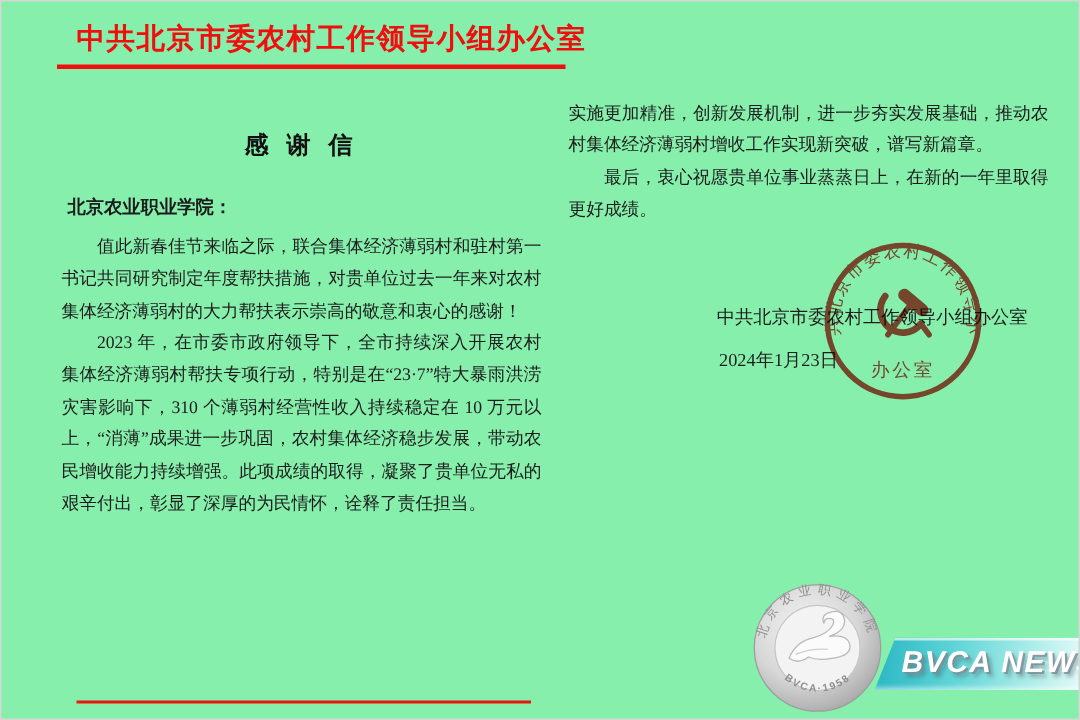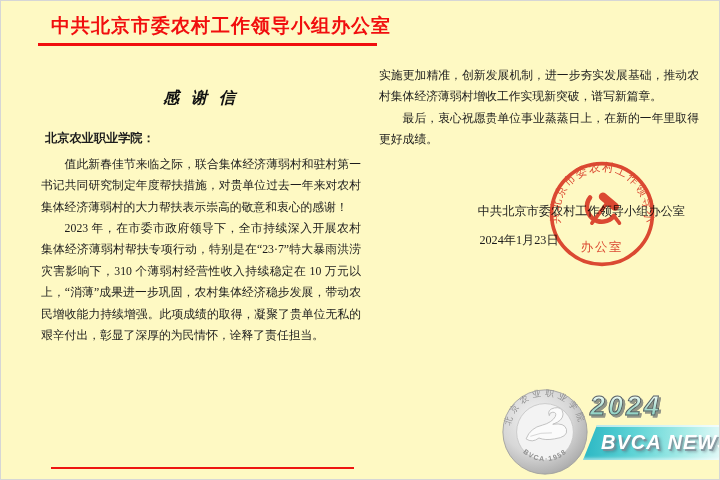--- a/index.html
+++ b/index.html
@@ -1,37 +1,37 @@
 <!DOCTYPE html>
 <html><head>
 <meta charset="utf-8">
 <style>
   html,body{margin:0;padding:0;background:#ffffff;}
   .page{
-    position:relative; width:720px; height:480px; background:#fef9c3;
+    position:relative; width:720px; height:480px; background:#86efac;
     border:1px solid #d6d6d6; box-sizing:border-box; overflow:hidden;
     font-family:"Liberation Serif","DejaVu Serif",serif; color:#1c1c1c;
   }
   
   .masthead-title{
     position:absolute; left:50px; top:12px; margin:0;
     font-size:19px; font-weight:bold; letter-spacing:1px;
     color:#f10e0e; white-space:nowrap;
   }
   .masthead-rule{
     position:absolute; left:37px; top:42px; width:339px; height:3px;
     background:#f10e0e;
   }
   
   .col{position:absolute; width:320px; font-size:11.8px; line-height:21.4px;}
   .col-left{left:40px; top:86px;}
   .col-right{left:378px; top:64px;}
   .letter-title{
     margin:0 0 20px 0; text-align:center; font-size:16px; font-weight:bold;
-    letter-spacing:4px; color:#111;font-style:italic;
+    letter-spacing:4px; color:#111;
   }
   .salutation{margin:4px; font-weight:bold; font-size:12.2px;}
   .para{margin:0; text-indent:2em; text-align:justify; text-justify:inter-ideograph;}
   .para.noindent{text-indent:0;}
   .signature{margin-top:50px; text-align:right; padding-right:14px; font-size:12.2px; white-space:nowrap;}
   .date-line{margin-top:8px; text-align:center; padding-right:40px; font-size:12.2px;}
   
   .seal{
     position:absolute; left:546px; top:158px; width:110px; height:110px;
     opacity:.84; mix-blend-mode:multiply; pointer-events:none;
@@ -106,21 +106,20 @@
       <path d="M 61 41 L 74 52" stroke-width="9"></path>
     </g>
     <text x="60" y="100" text-anchor="middle" font-size="13.5" fill="#d5281c" letter-spacing="2" font-family="Liberation Serif, DejaVu Serif, serif">办公室</text>
   </svg>
 
   <div class="footer-rule"></div>
 
   <div class="ribbon">
     <div class="banner-text">BVCA NEWS</div>
   </div>
-  <div class="year-mark">2024</div>
 
   <svg class="news-logo" viewBox="0 0 100 100">
     <defs>
       <radialGradient id="silver" cx="40%" cy="35%" r="75%">
         <stop offset="0%" stop-color="#f4f4f4"></stop>
         <stop offset="55%" stop-color="#d7d7d7"></stop>
         <stop offset="85%" stop-color="#b3b3b3"></stop>
         <stop offset="100%" stop-color="#9c9c9c"></stop>
       </radialGradient>
       <path id="logoArcTop" d="M 10 58 A 41 41 0 1 1 90 58" fill="none"></path>

